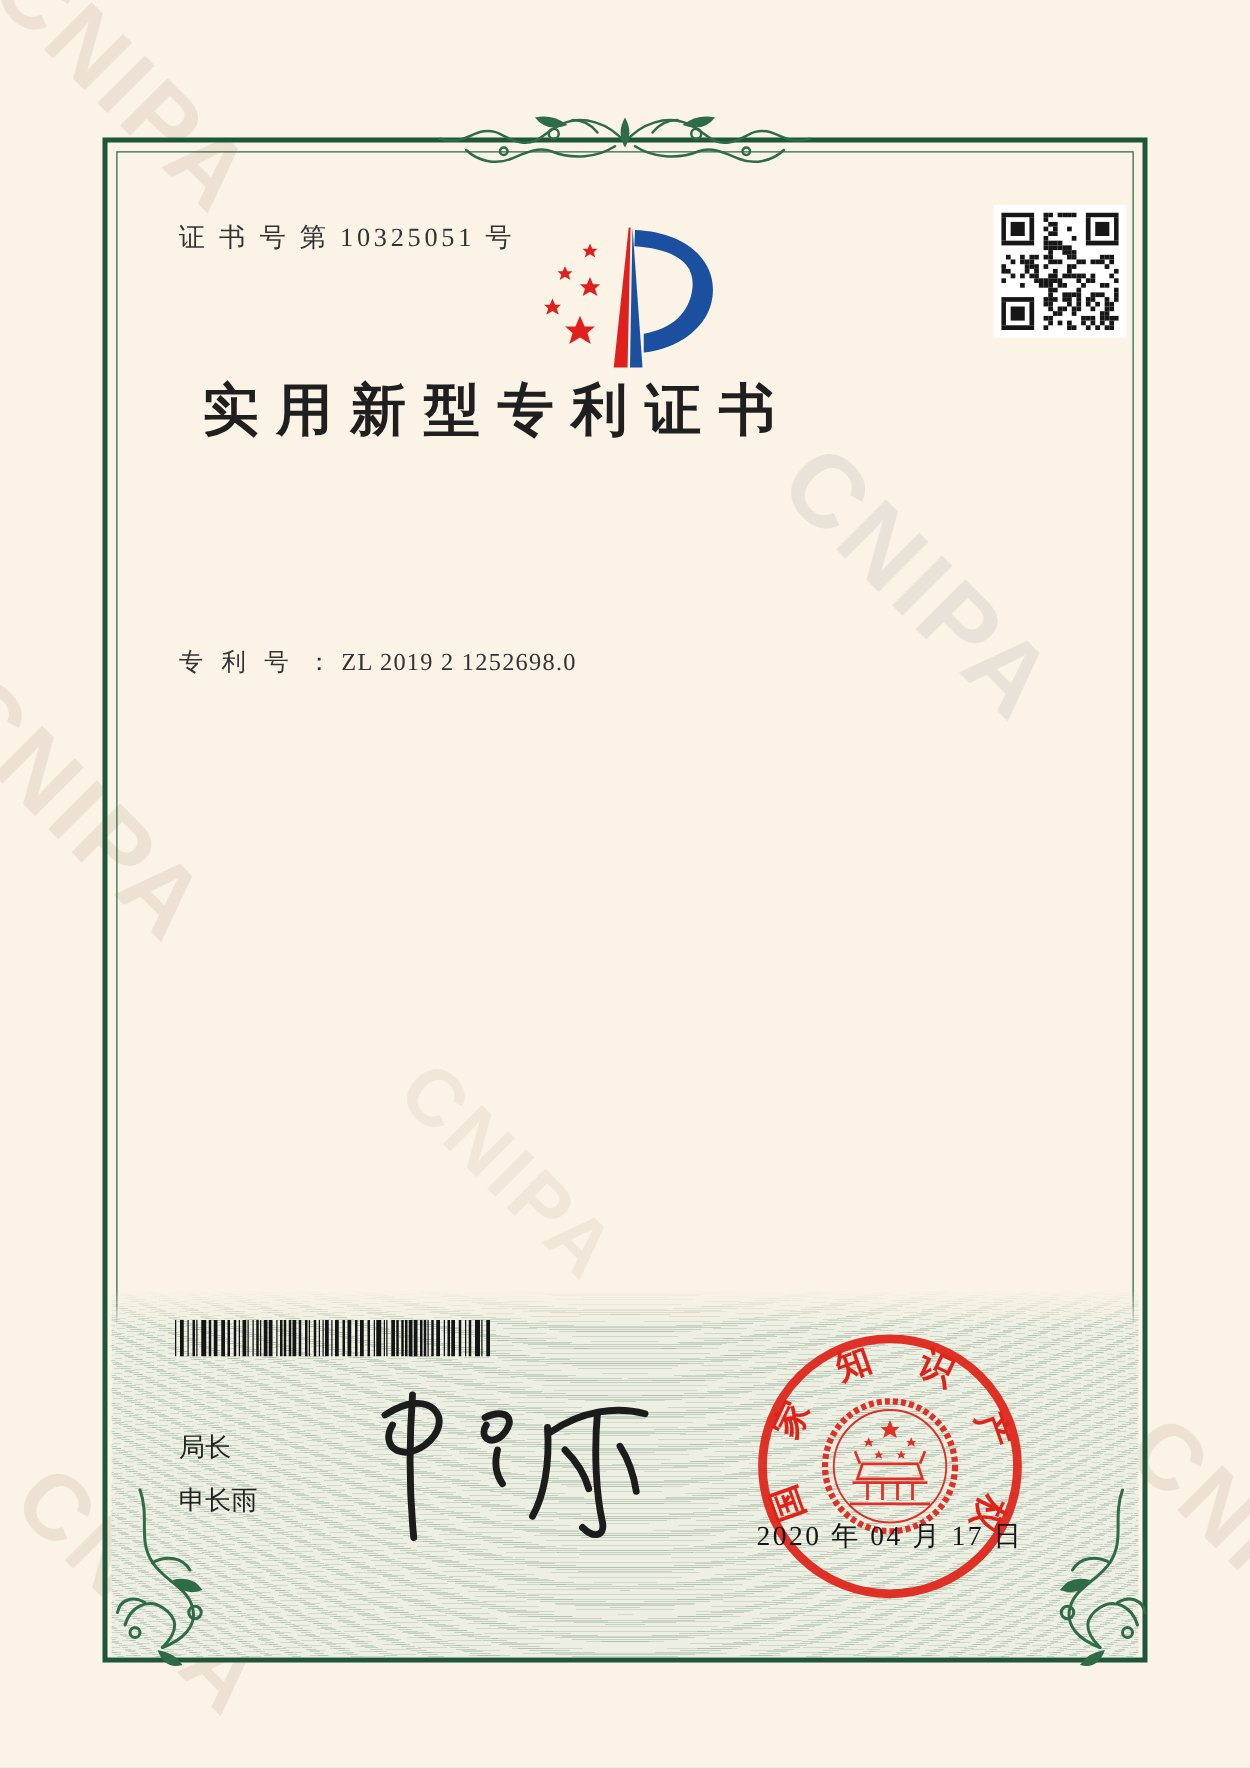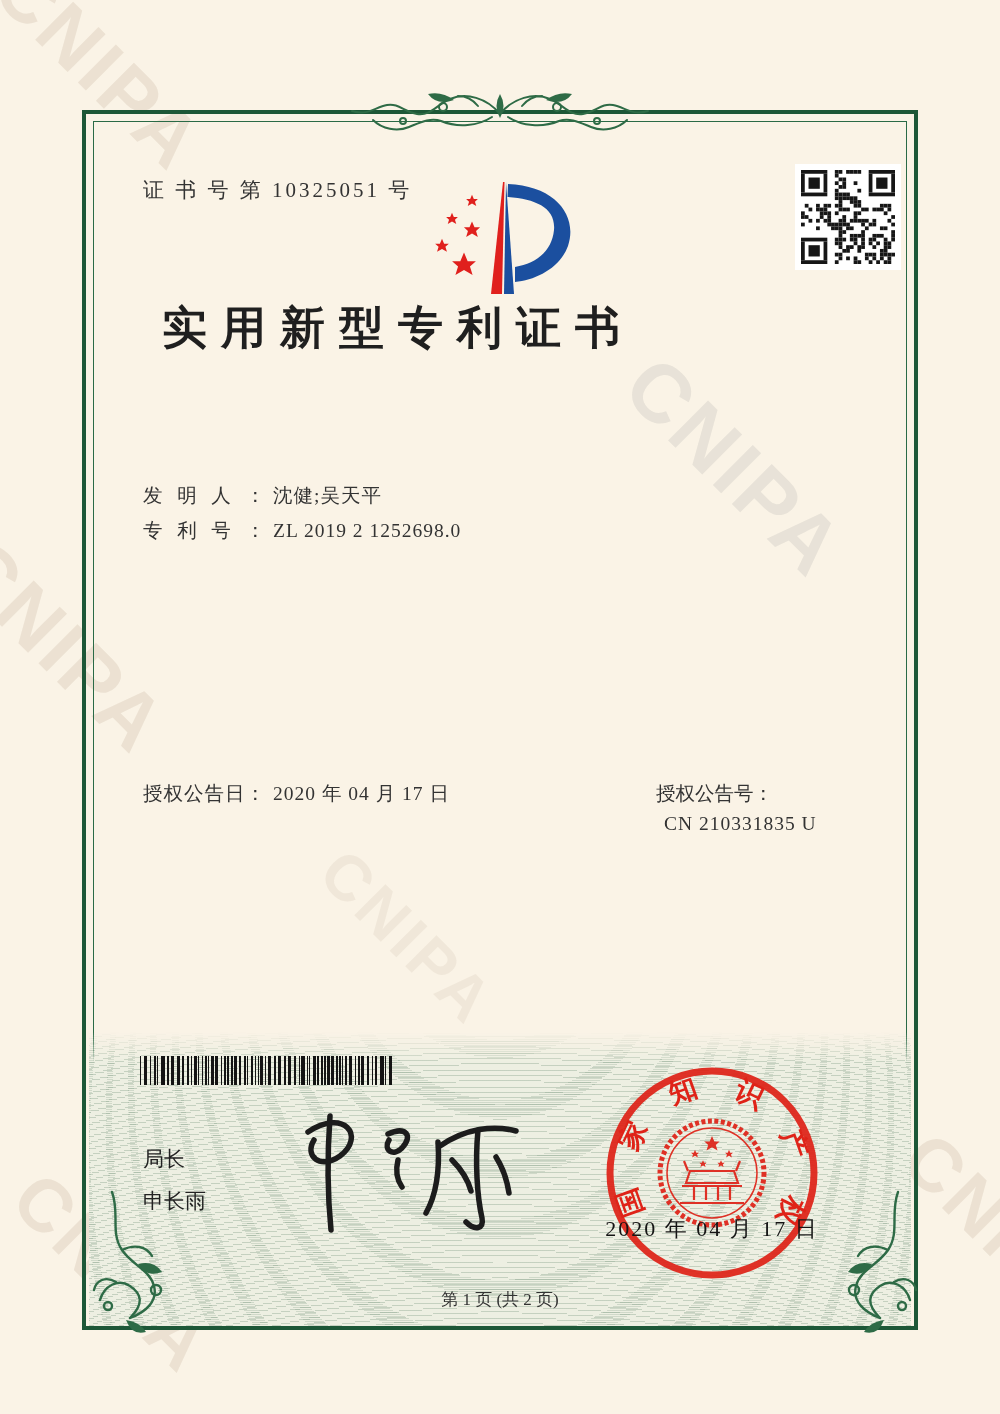--- a/index.html
+++ b/index.html
@@ -322,31 +322,22 @@
         <rect x="60" y="96" width="4" height="4" fill="#161616"></rect>
         <rect x="72" y="96" width="4" height="4" fill="#161616"></rect>
         <rect x="80" y="96" width="4" height="4" fill="#161616"></rect>
         <rect x="88" y="96" width="4" height="4" fill="#161616"></rect>
         <rect x="92" y="96" width="4" height="4" fill="#161616"></rect>
       </svg>
     </div>
 
   <div class="title">实用新型专利证书</div>
 
-  <div class="field-row" style="top:481px">
-    <span class="flabel">发明人：</span><span class="fvalue">沈健;吴天平</span>
-  </div>
   <div class="field-row" style="top:516px">
     <span class="flabel">专利号：</span><span class="fvalue">ZL 2019 2 1252698.0</span>
-  </div>
-  <div class="field-row" style="top:779px">
-    <span class="flabel">授权公告日：</span><span class="fvalue">2020 年 04 月 17 日</span>
-    <span class="grant-right">
-      <span>授权公告号：</span><span class="fvalue">CN 210331835 U</span>
-    </span>
   </div>
 
 
   <div class="barcode">
       <div style="width:1px;margin-right:3px"></div>
       <div style="width:3px;margin-right:3px"></div>
       <div style="width:1px;margin-right:3px"></div>
       <div style="width:2px;margin-right:1px"></div>
       <div style="width:1px;margin-right:3px"></div>
       <div style="width:4px;margin-right:2px"></div>
@@ -450,15 +441,14 @@
     </g>
     <defs>
       <polygon id="st2" points="0,-10 2.94,-3.09 9.51,-3.09 4.76,1.18 6.88,8.09 0,4 -6.88,8.09 -4.76,1.18 -9.51,-3.09 -2.94,-3.09"></polygon>
     </defs>
     <text font-size="28" font-weight="bold" fill="#df2318" font-family="'Liberation Serif','DejaVu Serif',serif">
       <textPath href="#sealArc" textLength="396" lengthAdjust="spacing">国家知识产权局</textPath>
     </text>
   </svg>
   <div class="seal-date">2020 年 04 月 17 日</div>
 
-  <div class="page-info">第 1 页 (共 2 页)</div>
 
 </div>
 
 </body></html>

